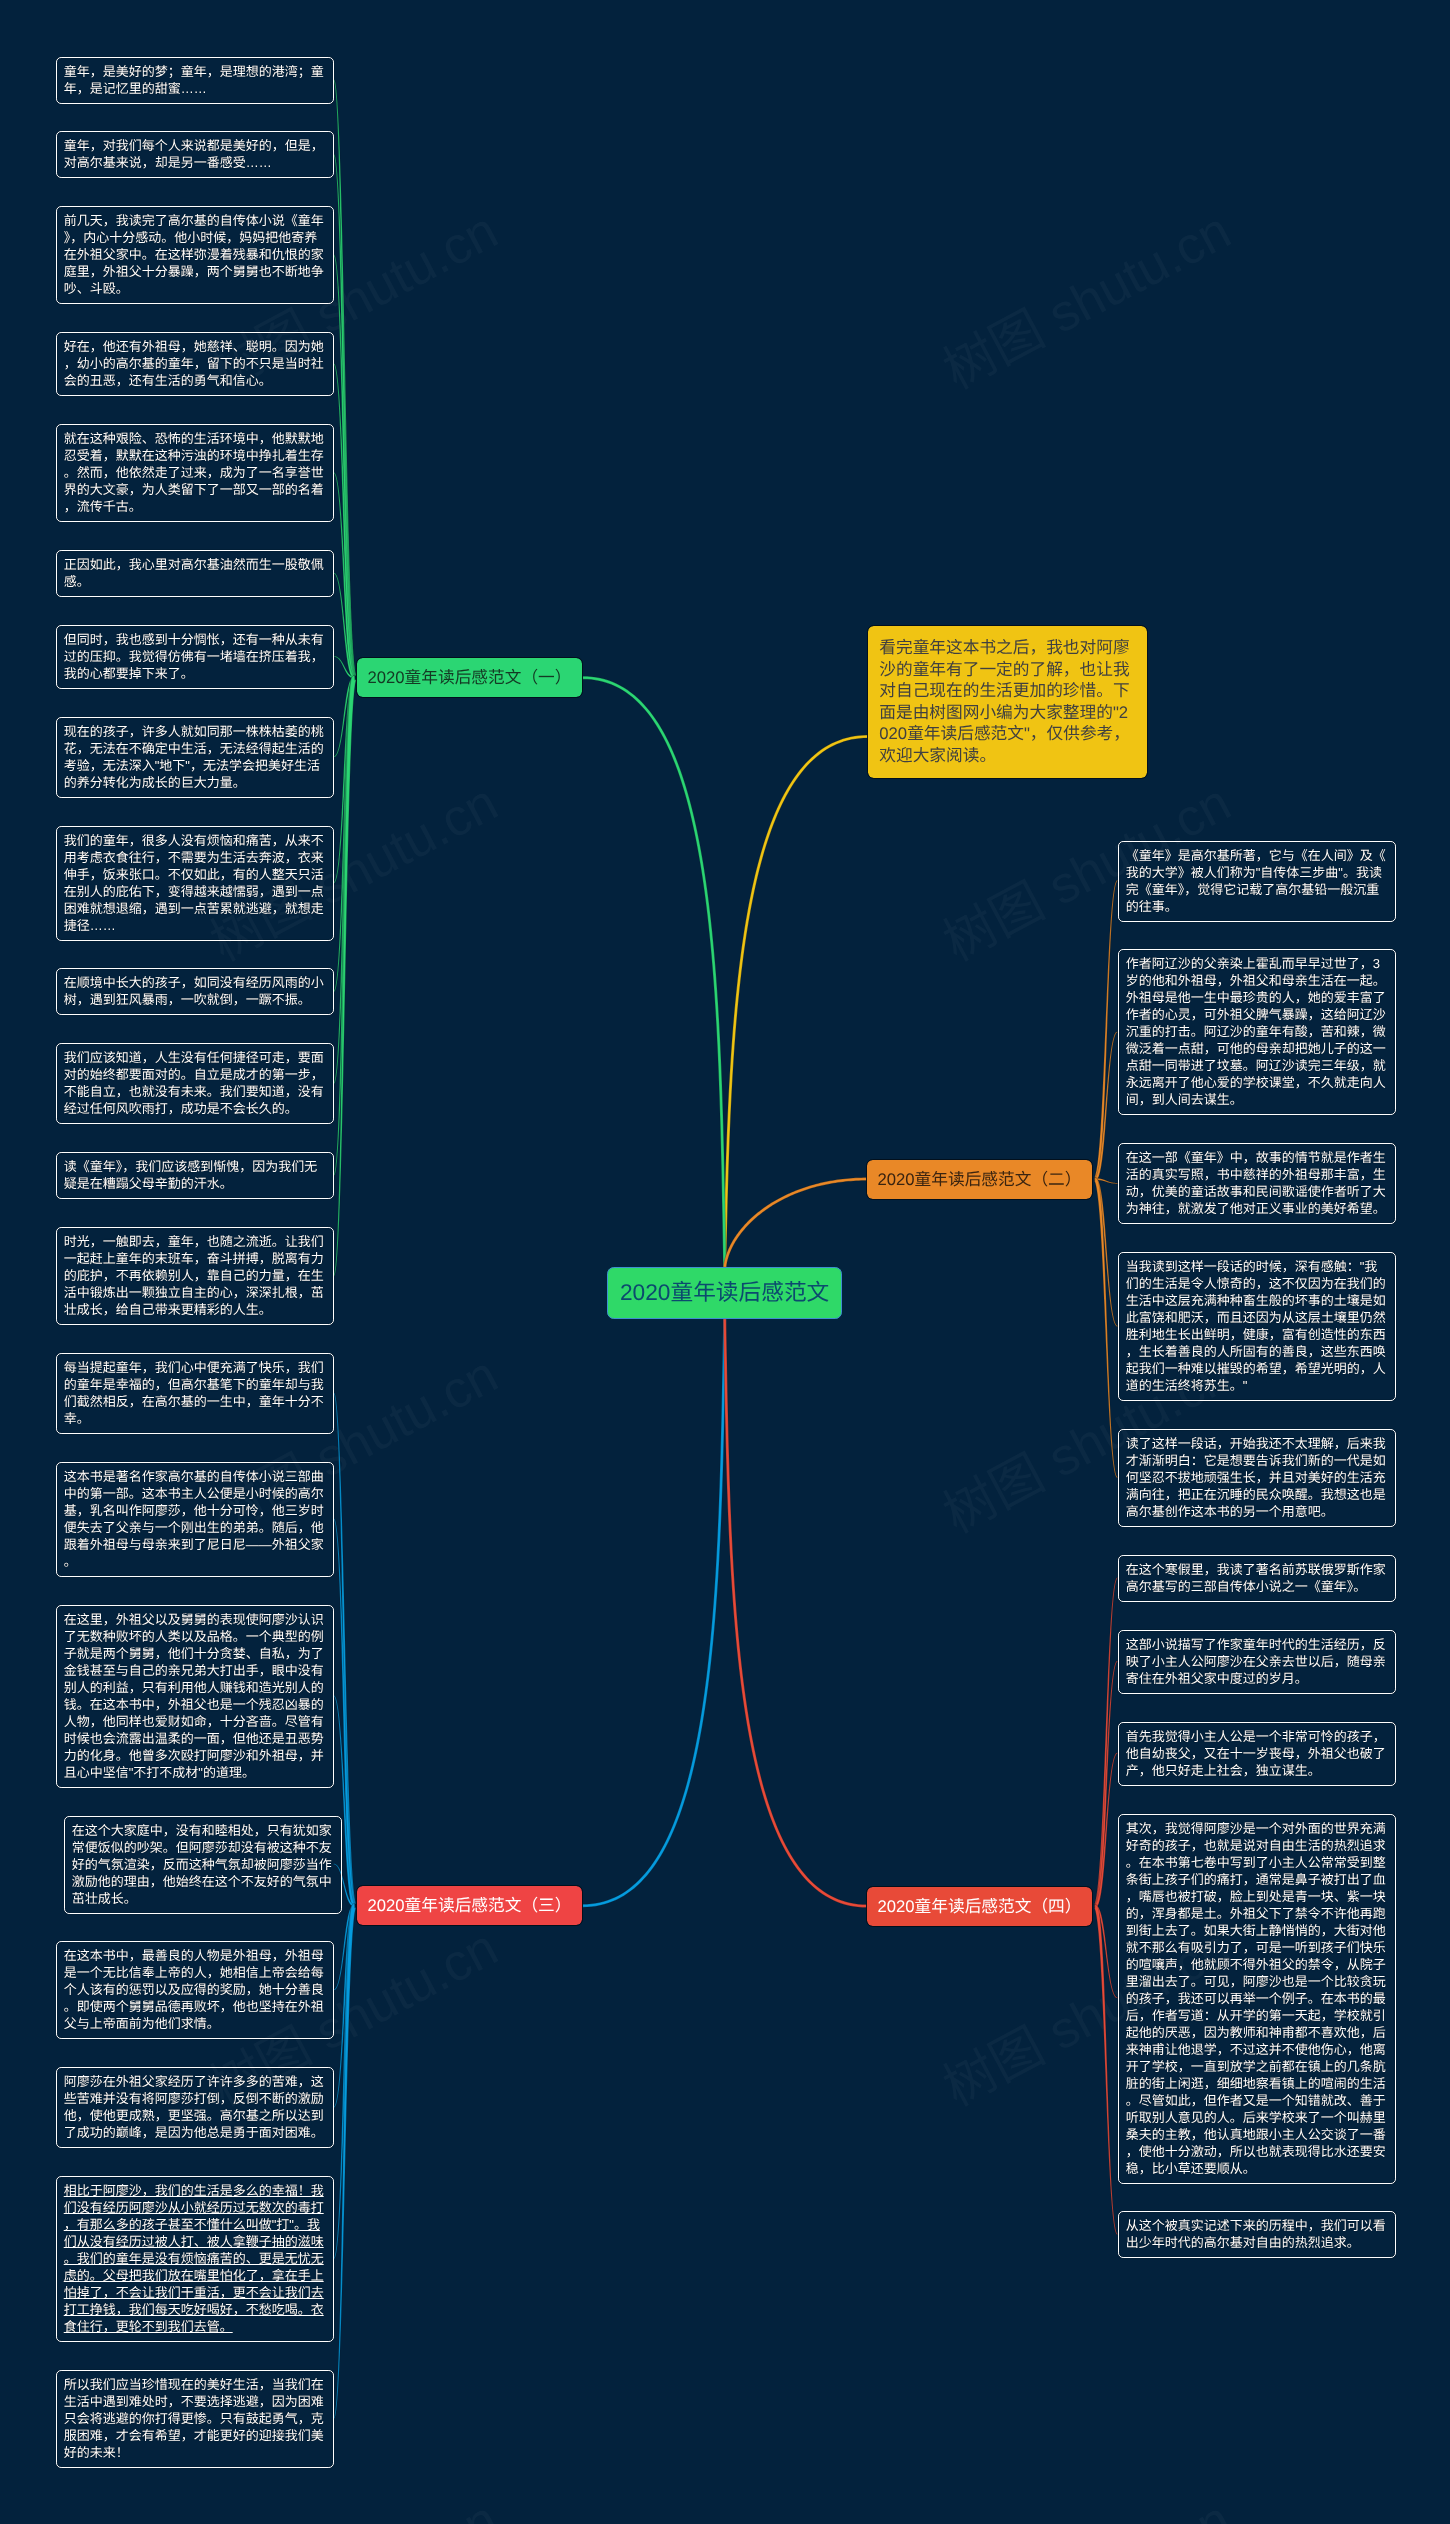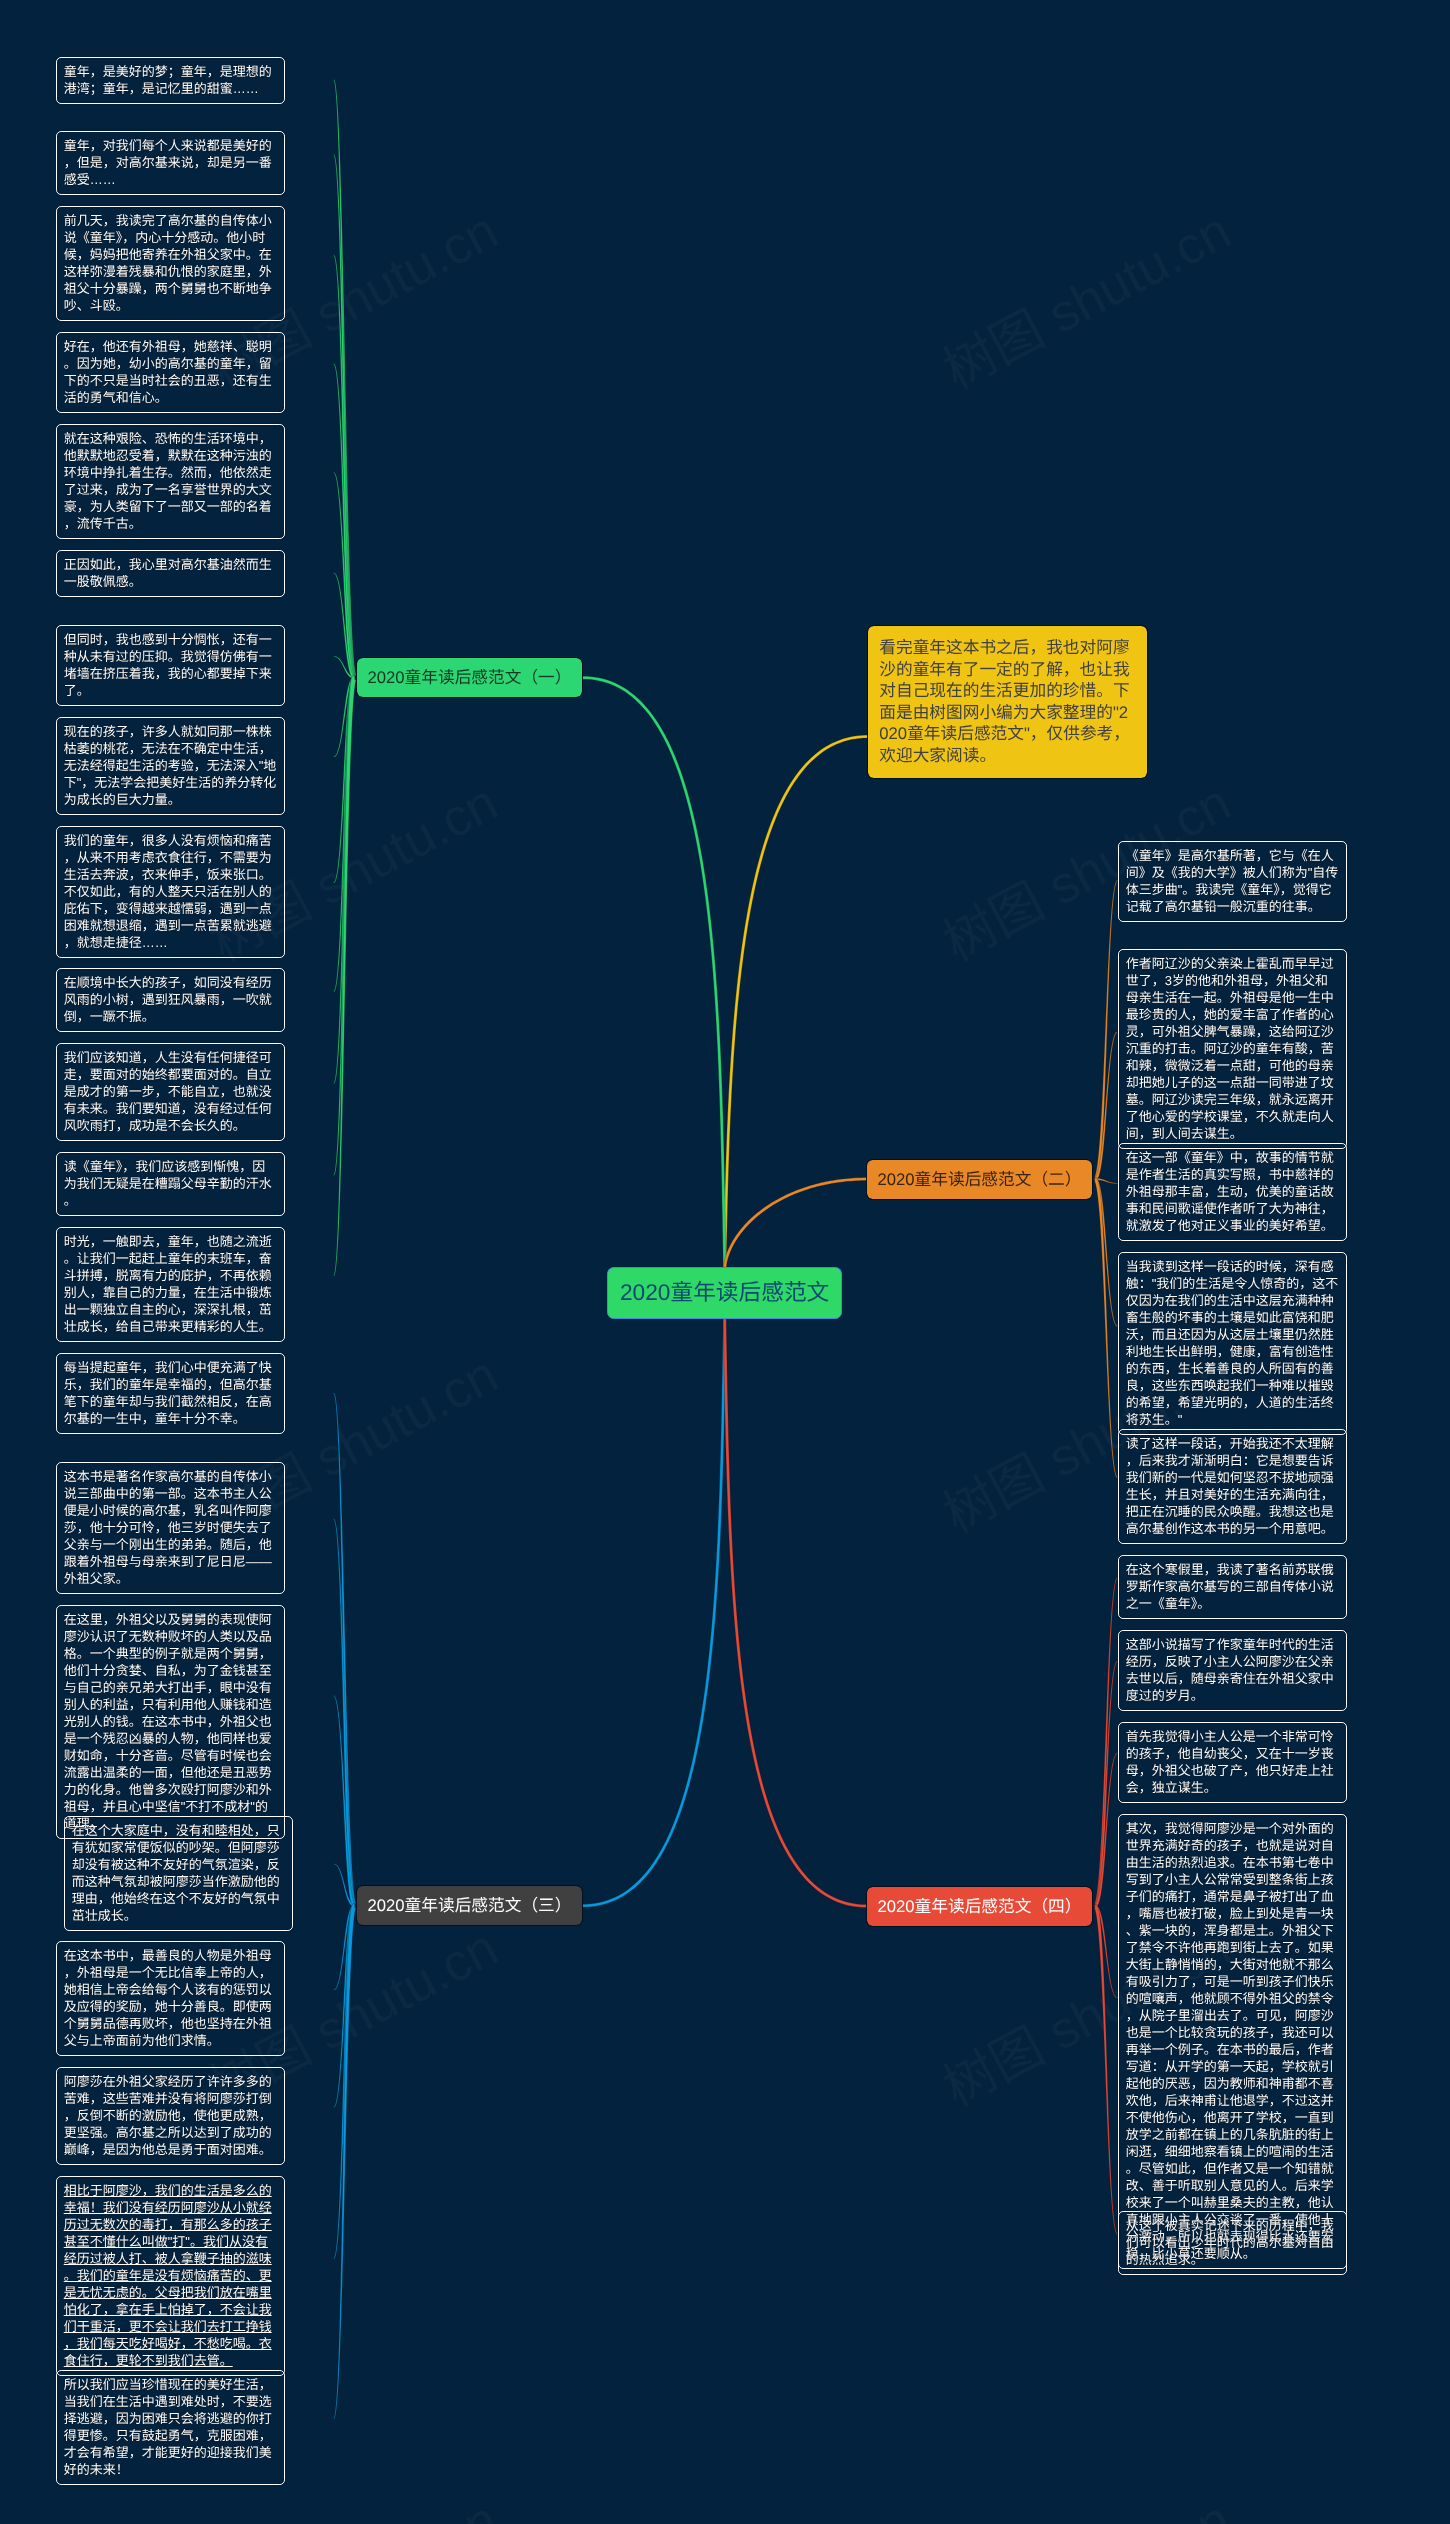--- a/index.html
+++ b/index.html
@@ -13,21 +13,21 @@
     text-rendering:geometricPrecision;
   }
   #stage{position:absolute;left:0;top:0;width:1450px;height:2525px;}
   #links{position:absolute;left:0;top:0;}
   #watermarks{position:absolute;left:0;top:0;width:1450px;height:2525px;overflow:hidden;pointer-events:none;}
   .wm{position:absolute;white-space:nowrap;font-weight:400;font-size:52px;
       color:rgba(255,255,255,.036);
       transform:rotate(-28deg);transform-origin:left top;}
   .node{position:absolute;transform:translateZ(0);}
   .leaf{
-    width:229px;padding:5.4px 6.7px;border:0.8px solid #fff;border-radius:5.1px;
+    width:278px;padding:5.4px 6.7px;border:0.8px solid #fff;border-radius:5.1px;
     box-shadow:0 0 1.1px rgba(0,0,0,.75),inset 0 0 1.1px rgba(0,0,0,.75);
     font-size:13px;line-height:17px;color:#fff;line-break:anywhere;
     text-shadow:0 0 0.6px rgba(0,0,0,.85),0 0 1.2px rgba(0,0,0,.45);
   }
   .note{
     width:279px;padding:11.3px;border-radius:5.7px;outline:1.1px solid rgba(2,14,26,.9);outline-offset:-0.6px;
     font-size:16.7px;line-height:21.5px;line-break:anywhere;
   }
   .branch{
     padding:8.5px 10.5px;border-radius:5.7px;font-size:16.7px;line-height:21.5px;white-space:nowrap;
@@ -119,19 +119,19 @@
       <div class="node leaf" style="left: 1118px; top: 949px;">作者阿辽沙的父亲染上霍乱而早早过世了，3岁的他和外祖母，外祖父和母亲生活在一起。外祖母是他一生中最珍贵的人，她的爱丰富了作者的心灵，可外祖父脾气暴躁，这给阿辽沙沉重的打击。阿辽沙的童年有酸，苦和辣，微微泛着一点甜，可他的母亲却把她儿子的这一点甜一同带进了坟墓。阿辽沙读完三年级，就永远离开了他心爱的学校课堂，不久就走向人间，到人间去谋生。</div>
       <div class="node leaf" style="left: 1118px; top: 1143px;">在这一部《童年》中，故事的情节就是作者生活的真实写照，书中慈祥的外祖母那丰富，生动，优美的童话故事和民间歌谣使作者听了大为神往，就激发了他对正义事业的美好希望。</div>
       <div class="node leaf" style="left: 1118px; top: 1252px;">当我读到这样一段话的时候，深有感触："我们的生活是令人惊奇的，这不仅因为在我们的生活中这层充满种种畜生般的坏事的土壤是如此富饶和肥沃，而且还因为从这层土壤里仍然胜利地生长出鲜明，健康，富有创造性的东西，生长着善良的人所固有的善良，这些东西唤起我们一种难以摧毁的希望，希望光明的，人道的生活终将苏生。"</div>
       <div class="node leaf" style="left: 1118px; top: 1429px;">读了这样一段话，开始我还不太理解，后来我才渐渐明白：它是想要告诉我们新的一代是如何坚忍不拔地顽强生长，并且对美好的生活充满向往，把正在沉睡的民众唤醒。我想这也是高尔基创作这本书的另一个用意吧。</div>
       <div class="node leaf" style="left: 1118px; top: 1555px;">在这个寒假里，我读了著名前苏联俄罗斯作家高尔基写的三部自传体小说之一《童年》。</div>
       <div class="node leaf" style="left: 1118px; top: 1630px;">这部小说描写了作家童年时代的生活经历，反映了小主人公阿廖沙在父亲去世以后，随母亲寄住在外祖父家中度过的岁月。</div>
       <div class="node leaf" style="left: 1118px; top: 1722px;">首先我觉得小主人公是一个非常可怜的孩子，他自幼丧父，又在十一岁丧母，外祖父也破了产，他只好走上社会，独立谋生。</div>
       <div class="node leaf" style="left: 1118px; top: 1814px;">其次，我觉得阿廖沙是一个对外面的世界充满好奇的孩子，也就是说对自由生活的热烈追求。在本书第七卷中写到了小主人公常常受到整条街上孩子们的痛打，通常是鼻子被打出了血，嘴唇也被打破，脸上到处是青一块、紫一块的，浑身都是土。外祖父下了禁令不许他再跑到街上去了。如果大街上静悄悄的，大街对他就不那么有吸引力了，可是一听到孩子们快乐的喧嚷声，他就顾不得外祖父的禁令，从院子里溜出去了。可见，阿廖沙也是一个比较贪玩的孩子，我还可以再举一个例子。在本书的最后，作者写道：从开学的第一天起，学校就引起他的厌恶，因为教师和神甫都不喜欢他，后来神甫让他退学，不过这并不使他伤心，他离开了学校，一直到放学之前都在镇上的几条肮脏的街上闲逛，细细地察看镇上的喧闹的生活。尽管如此，但作者又是一个知错就改、善于听取别人意见的人。后来学校来了一个叫赫里桑夫的主教，他认真地跟小主人公交谈了一番，使他十分激动，所以也就表现得比水还要安稳，比小草还要顺从。</div>
       <div class="node leaf" style="left: 1118px; top: 2211px;">从这个被真实记述下来的历程中，我们可以看出少年时代的高尔基对自由的热烈追求。</div>
       <div class="node branch" style="background: rgb(43, 214, 115); color: rgb(20, 58, 36); top: 658px; left: 357px;">2020童年读后感范文（一）</div>
-      <div class="node branch" style="background: #404040; color: rgb(255, 255, 255); top: 1886px; left: 357px;">2020童年读后感范文（三）</div>
+      <div class="node branch" style="background: #ef4444; color: rgb(255, 255, 255); top: 1886px; left: 357px;">2020童年读后感范文（三）</div>
       <div class="node branch" style="background: rgb(233, 136, 39); color: rgb(58, 36, 16); top: 1160px; left: 867px;">2020童年读后感范文（二）</div>
       <div class="node branch" style="background: rgb(232, 74, 56); color: rgb(255, 255, 255); top: 1887px; left: 867px;">2020童年读后感范文（四）</div>
       <div class="node root" style="background: rgb(47, 217, 104); color: #0c4a6e; border-color: rgb(62, 143, 208); left: 607px; top: 1267px;">2020童年读后感范文</div>
     </div>
 </div>
 
 
 </body></html>

